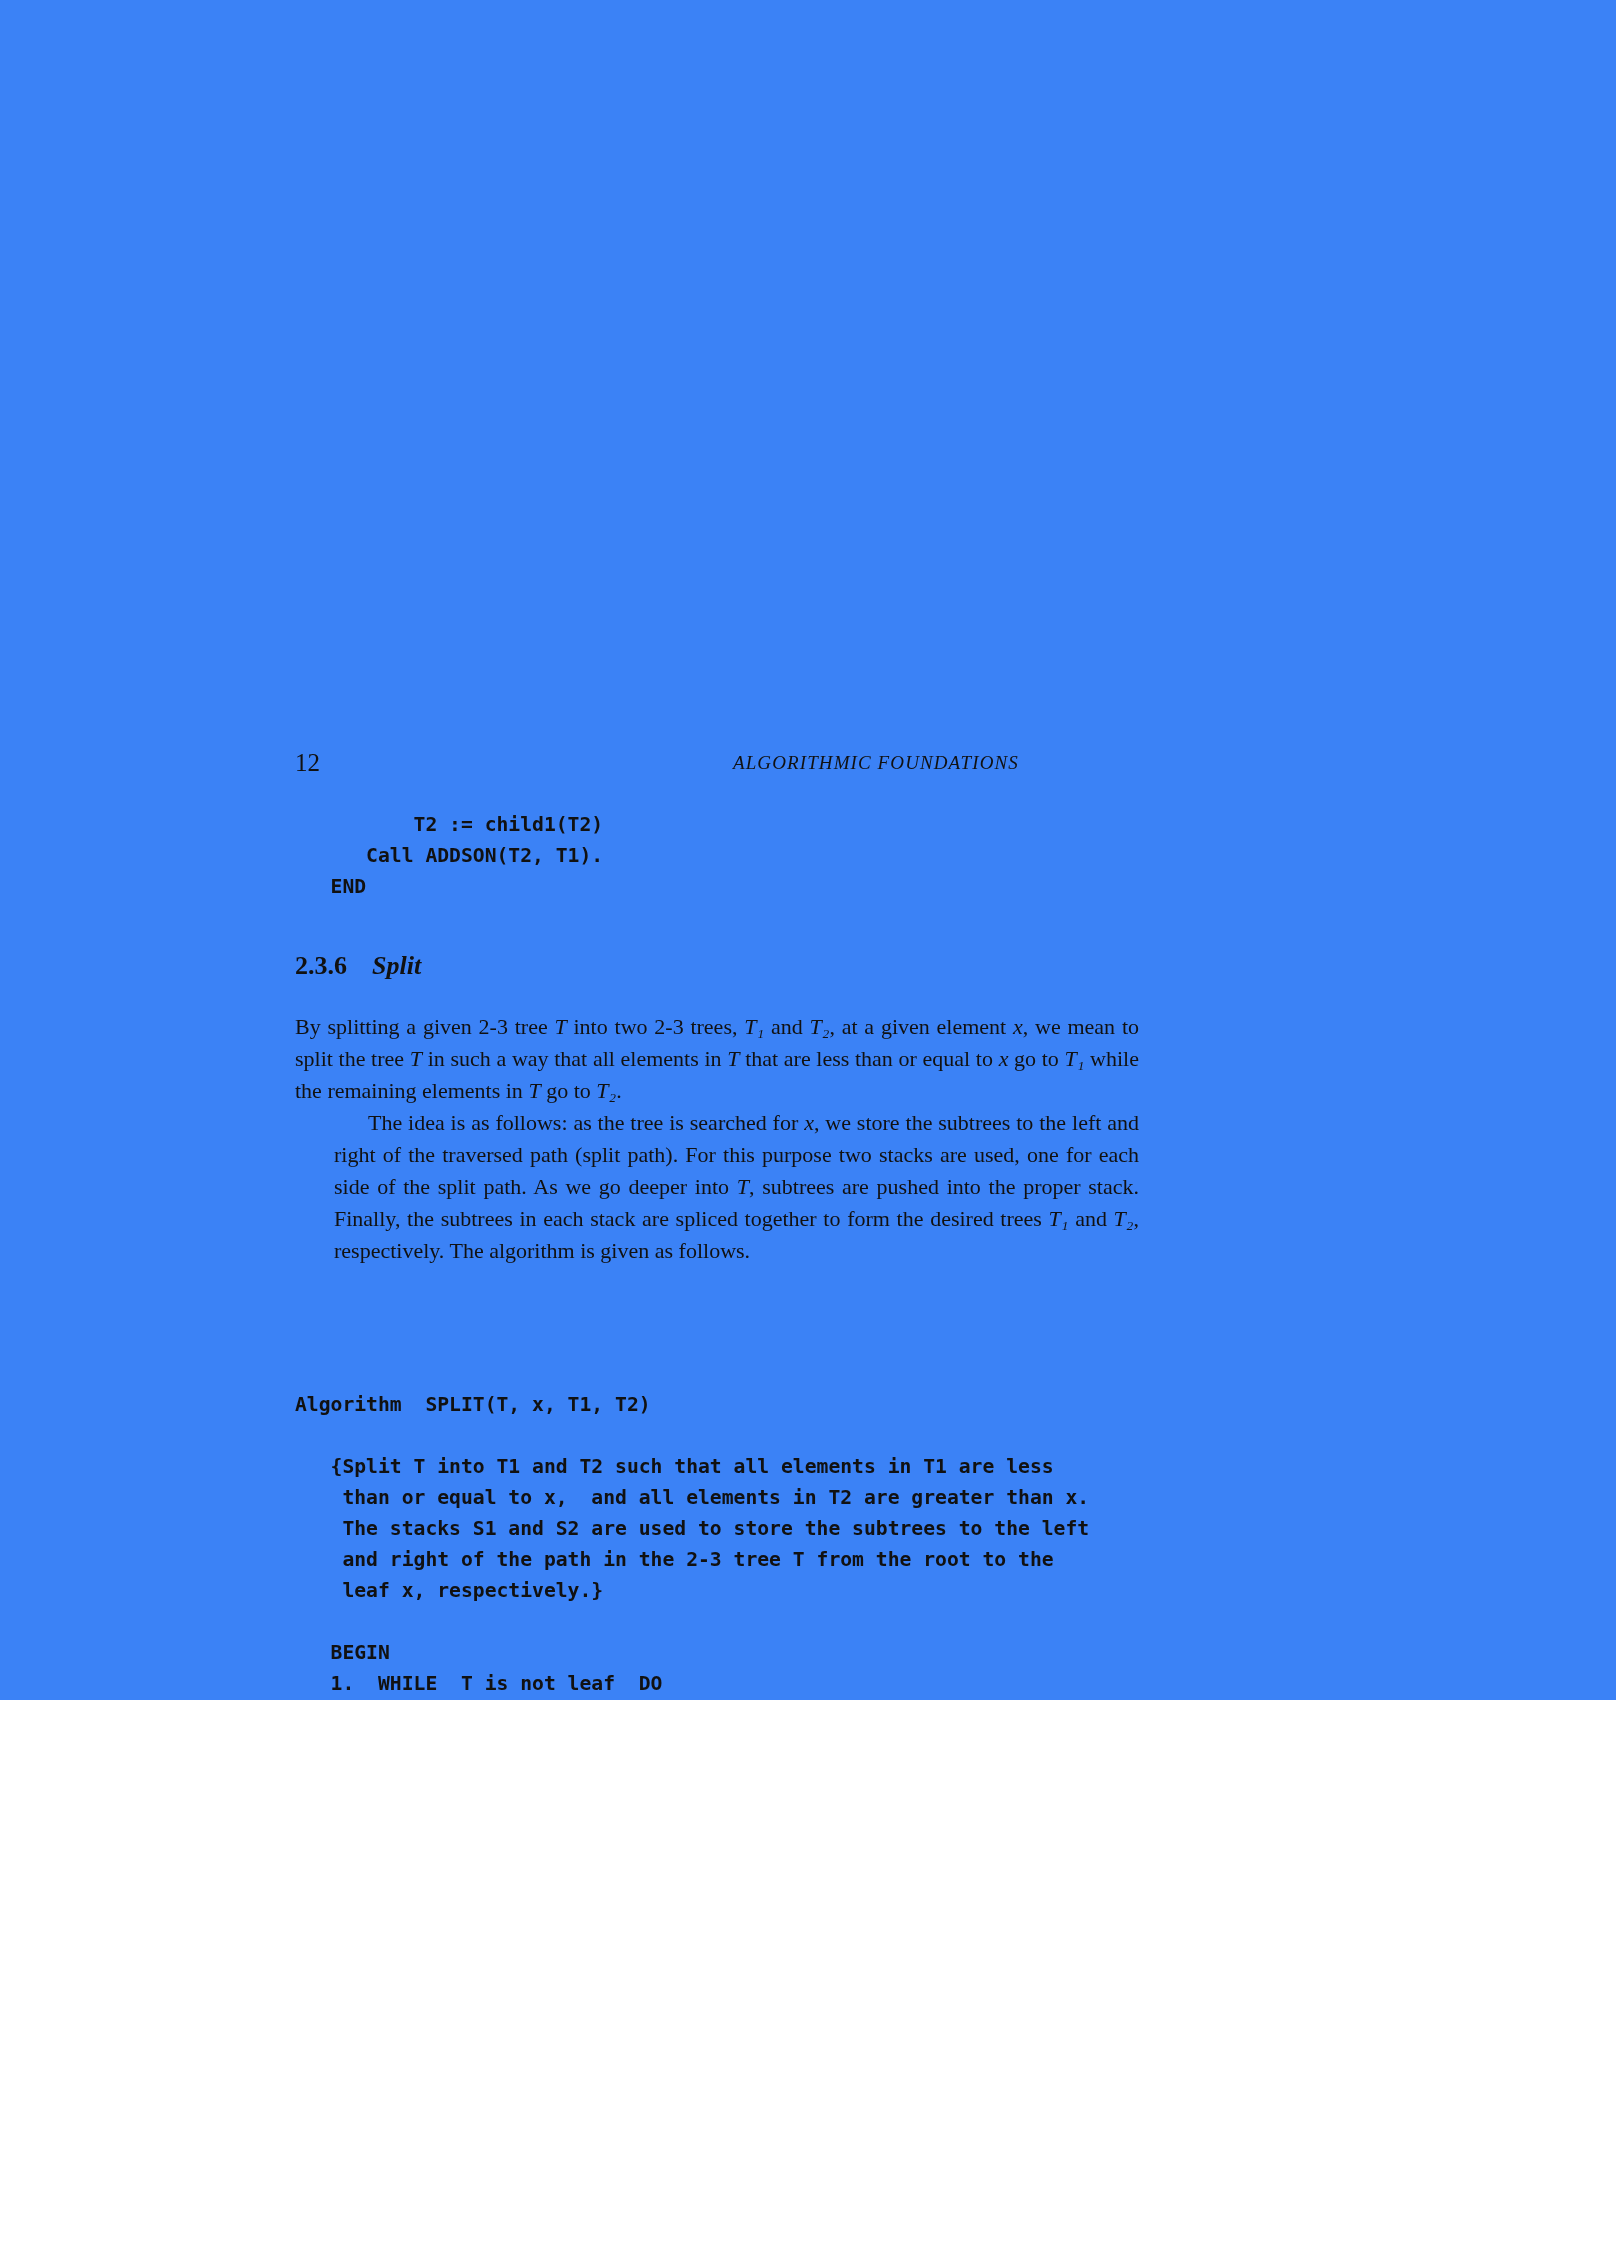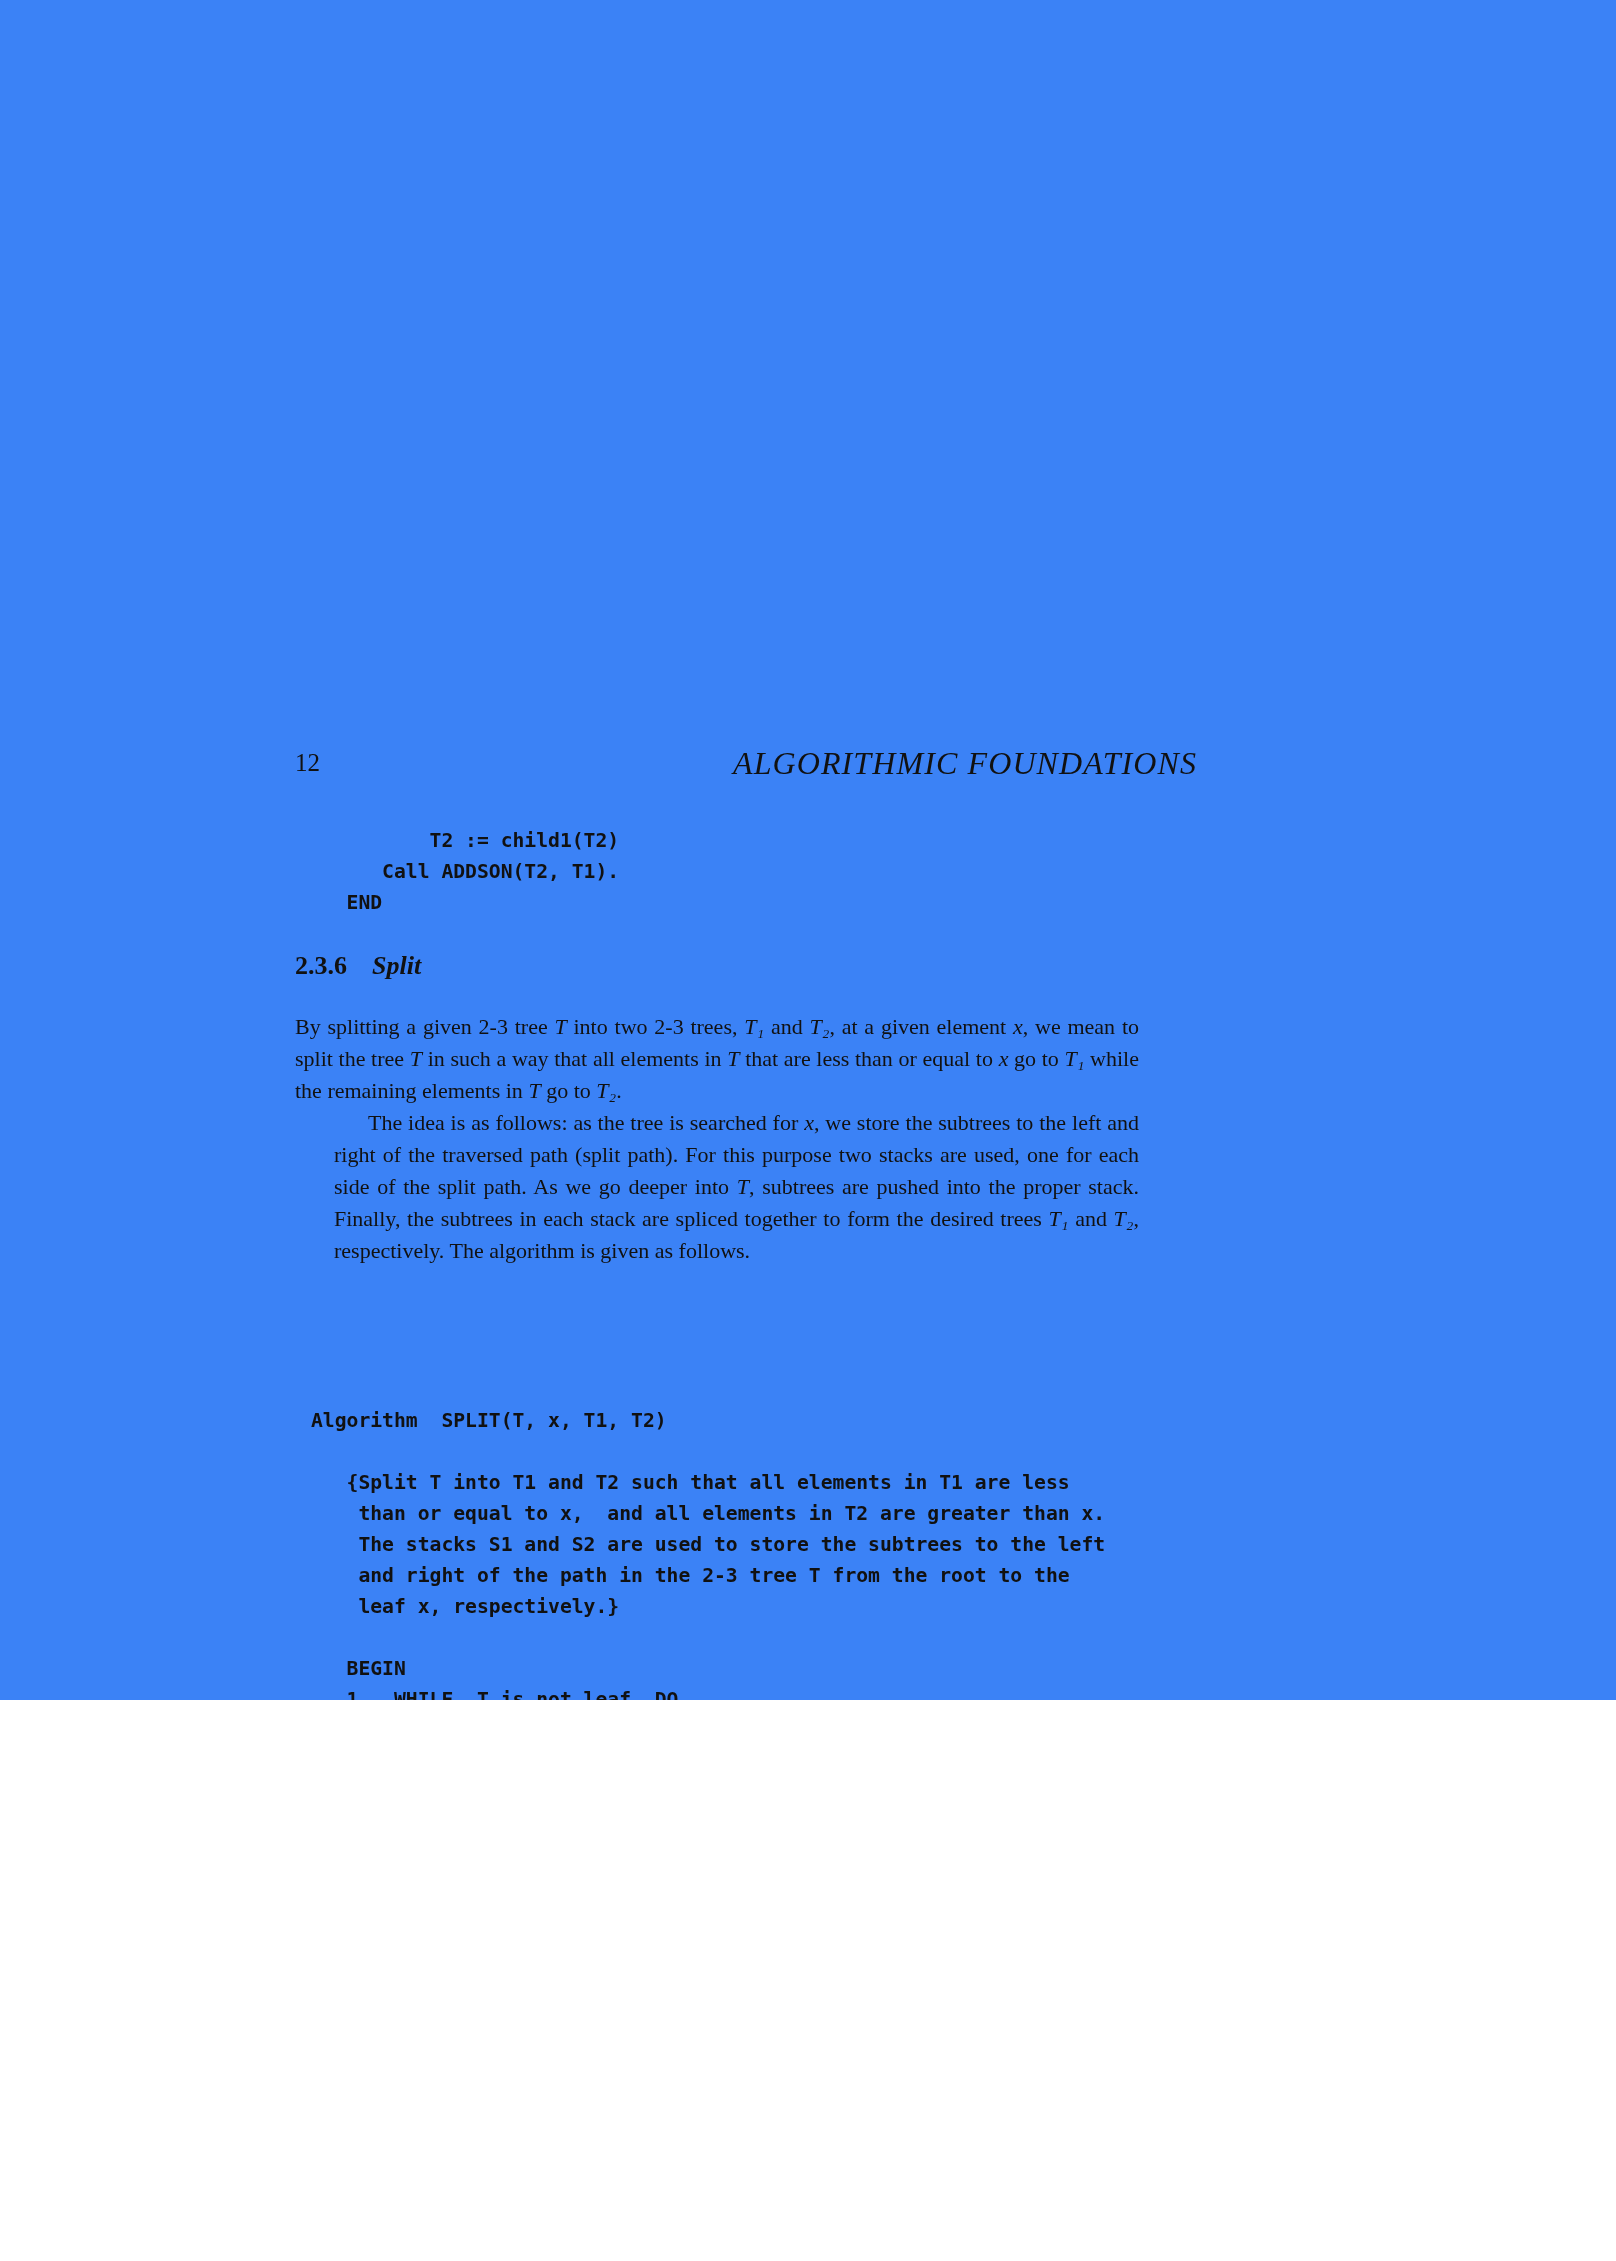--- a/index.html
+++ b/index.html
@@ -21,29 +21,29 @@
     position: absolute;
     left: 295px;
     top: 747px;
     font-size: 25px;
     line-height: 32px;
   }
   .running-head {
     position: absolute;
     left: 733px;
     top: 747px;
-    font-size: 32px;
+    font-size: 19px;
     line-height: 32px;
     font-style: italic;
     letter-spacing: 1.1px;
   }
   pre.code {
     position: absolute;
     left: 295px;
-    margin: 16px;
+    margin: 0;
     font-family: "DejaVu Sans Mono", monospace;
     font-weight: 700;
     font-size: 19.7px;
     line-height: 31px;
     white-space: pre;
     color: #111111;
   }
   #code-fragment { top: 809px; }
   #algorithm-listing { top: 1389px; }
   .section-heading {

